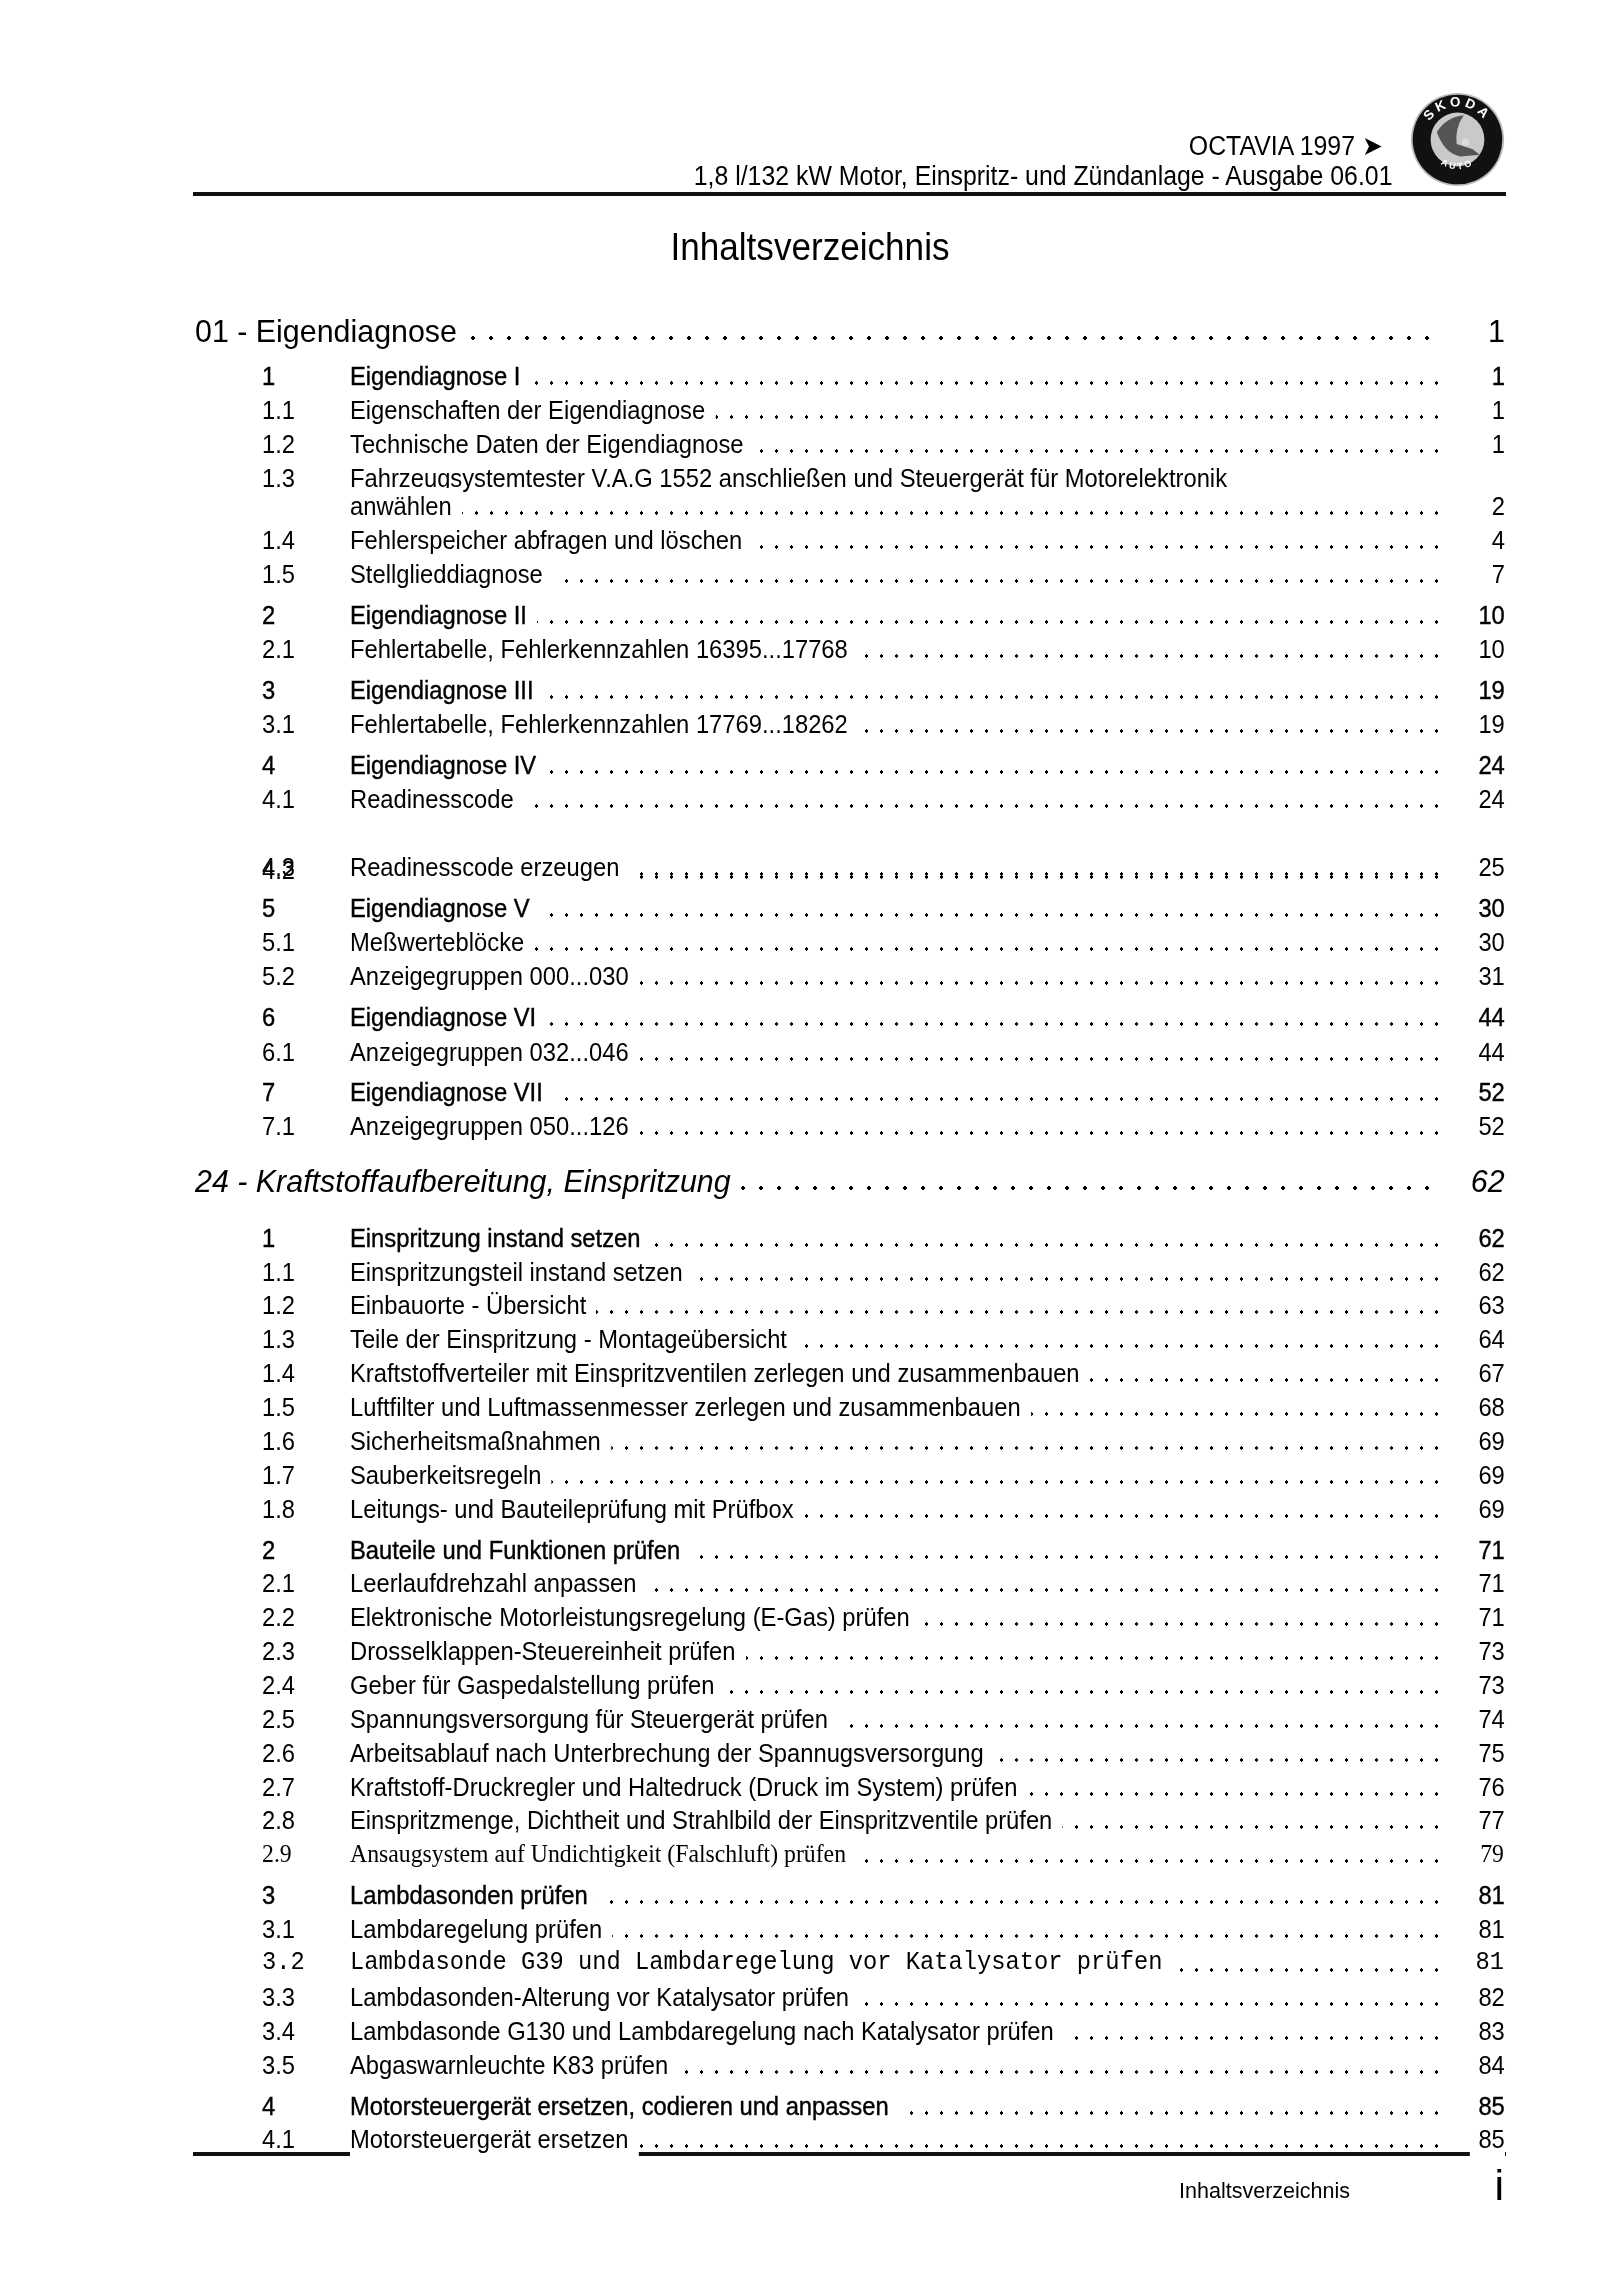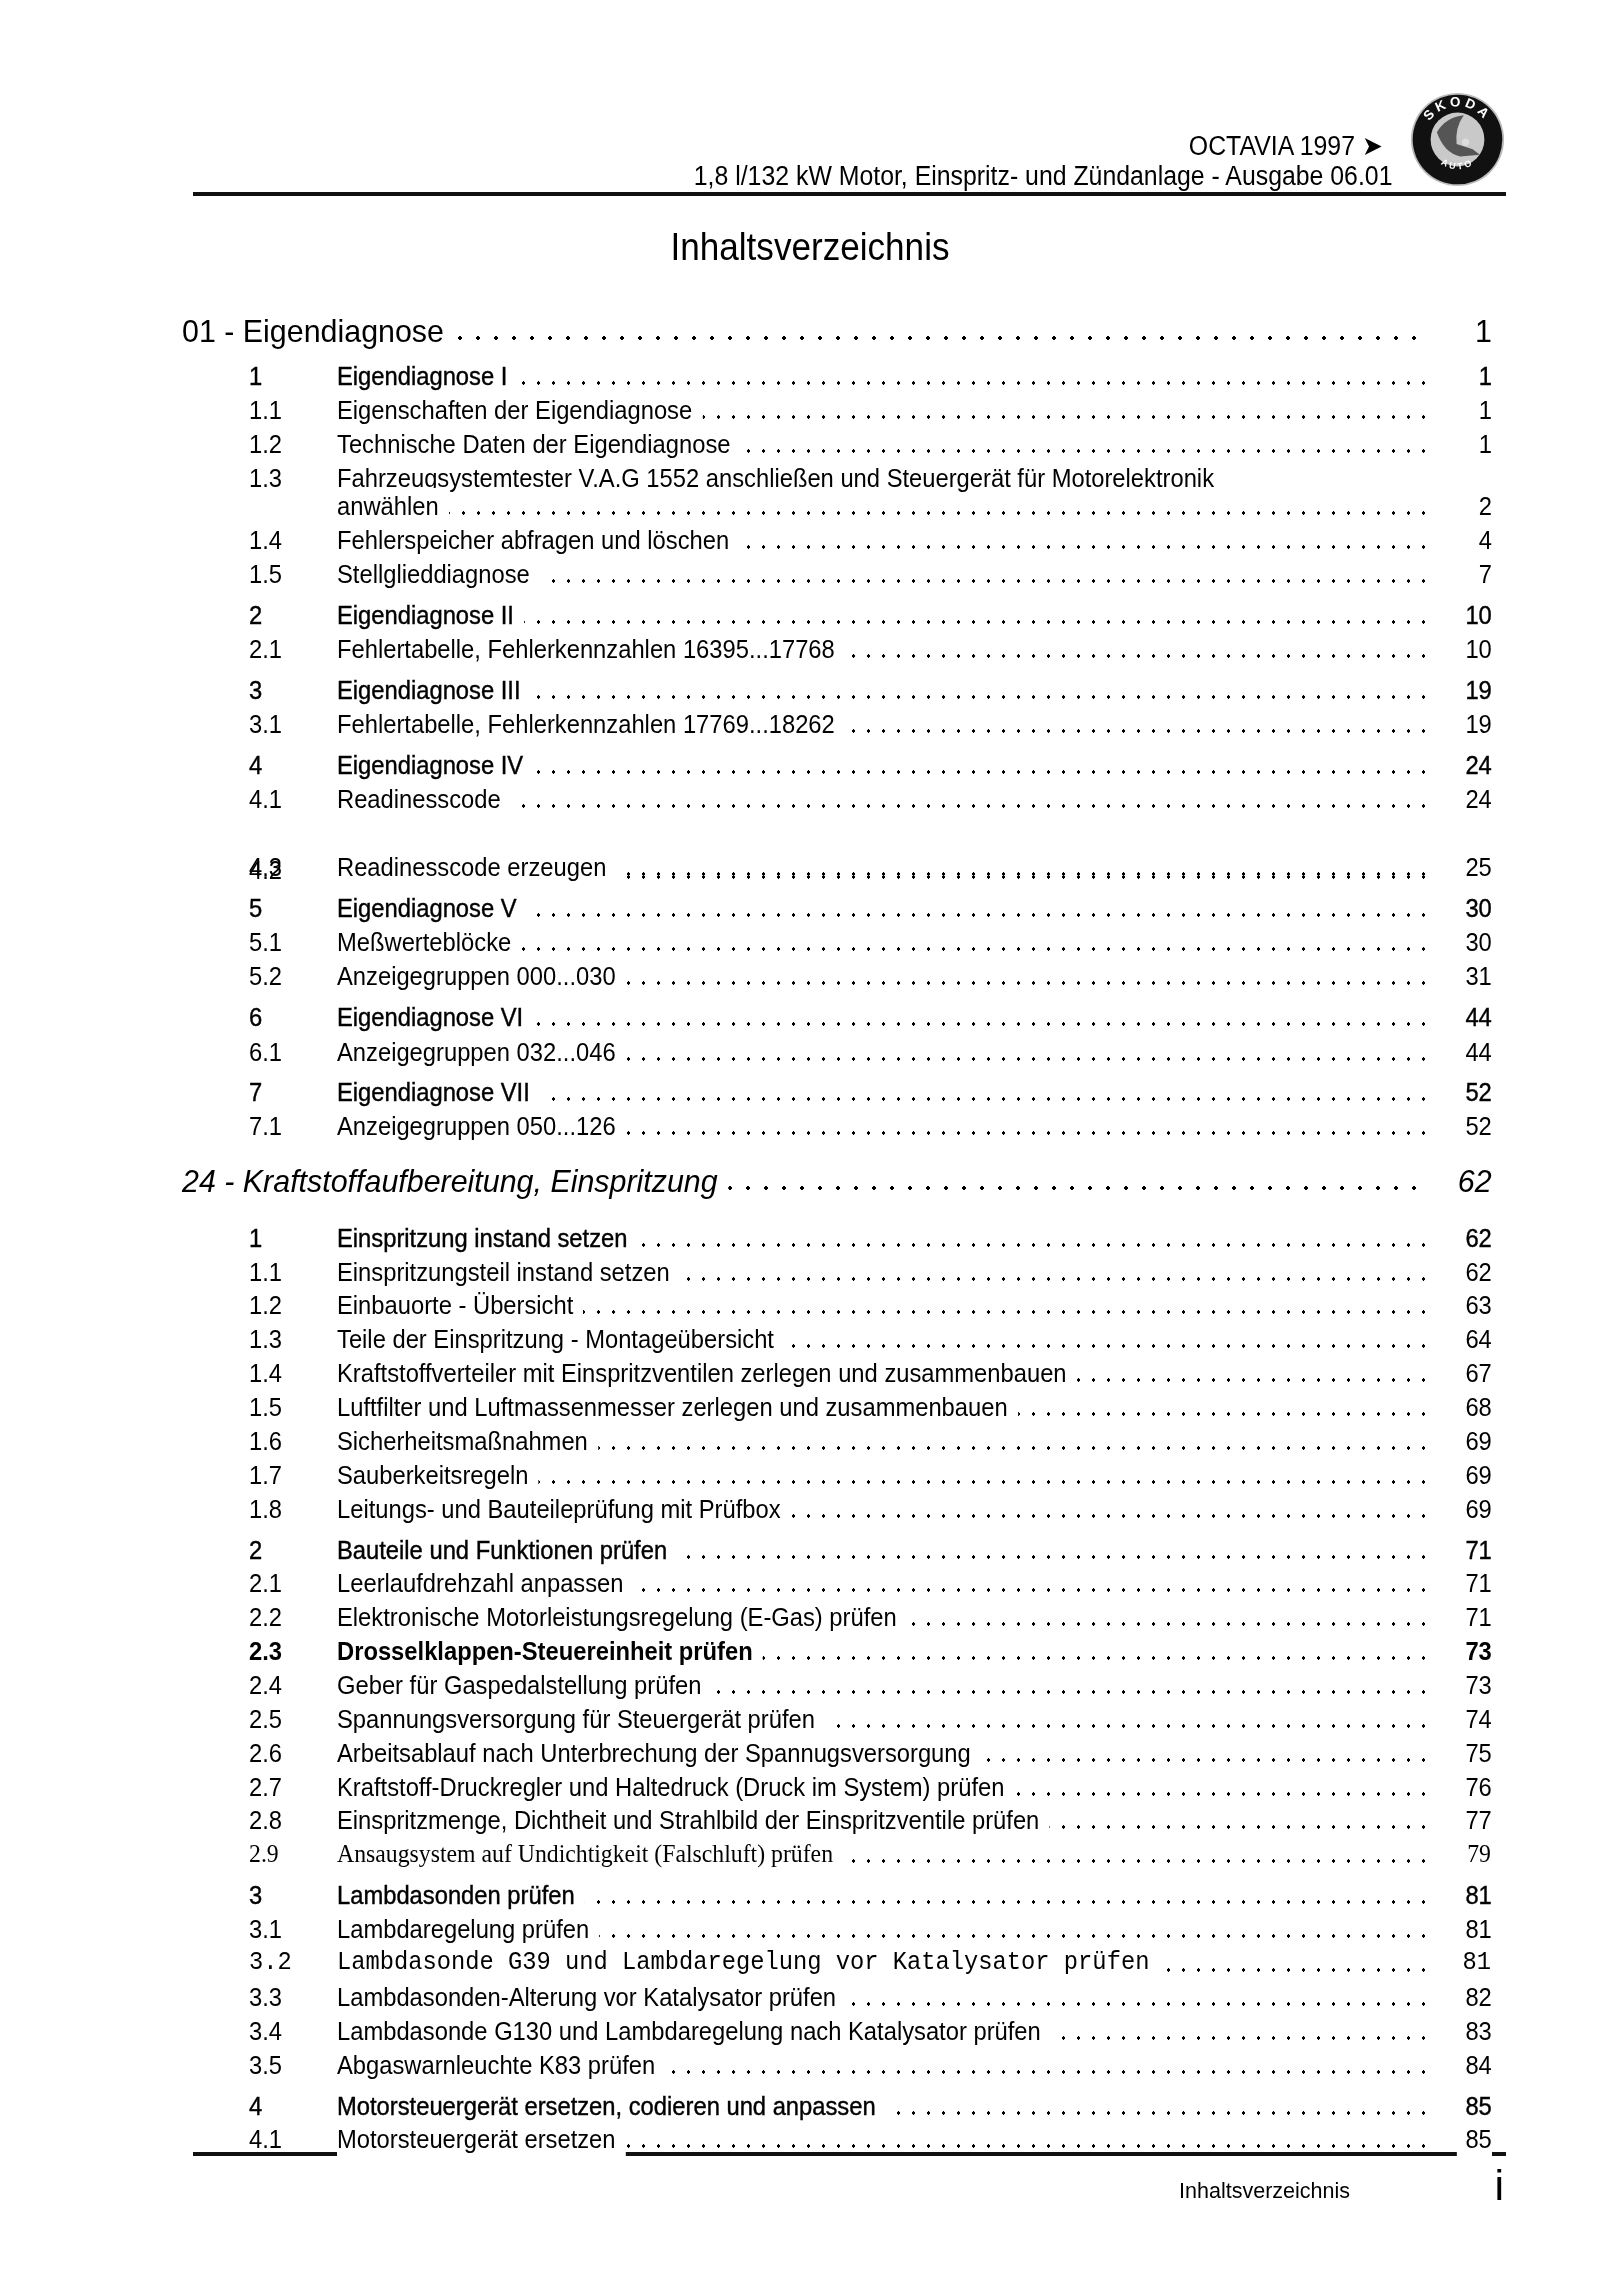--- a/index.html
+++ b/index.html
@@ -5,21 +5,21 @@
   html, body { margin:0; padding:0; background:#ffffff; }
   body { width:1620px; height:2293px; position:relative; overflow:hidden;
          font-family:"Liberation Sans", sans-serif; color:#000; }
   .abs { position:absolute; }
   .hdr-model { right:237px; top:131px; font-size:27px; line-height:30px; white-space:nowrap; transform:scaleX(0.92); transform-origin:right center; }
   .hdr-sub { right:228px; top:161px; font-size:27px; line-height:30px; white-space:nowrap; transform:scaleX(0.92); transform-origin:right center; }
   .rule-top { left:193px; top:192px; width:1313px; height:3.6px; background:#111; }
   .rule-bottom { left:193px; top:2152px; width:1313px; height:3.6px; background:#111; }
   .logo { left:1410px; top:92px; width:95px; height:95px; }
   .title { left:0; width:1620px; top:224px; text-align:center; font-size:39px; line-height:45px; transform:scaleX(0.9); transform-origin:center; }
-  .row { left:182px; width:1313px; height:36px; display:flex; align-items:baseline; white-space:nowrap; }
+  .row { left:195px; width:1313px; height:36px; display:flex; align-items:baseline; white-space:nowrap; }
   .row .num { position:absolute; left:67px; font-size:25px; }
   .row .txt { position:absolute; left:155px; font-size:25px; background:#fff; padding-right:10.7px; z-index:2; }
   .row .lead { position:absolute; left:155px; right:64px; bottom:9px; height:3.6px;
                background-image:radial-gradient(circle, #000 1.4px, transparent 1.7px);
                background-size:15px 3.6px; background-position:right center; background-repeat:repeat-x; z-index:1; }
   .row .pg { position:absolute; right:3.6px; font-size:25px; background:#fff; padding-left:9px; z-index:2; }
   .row.bold .txt, .row.bold .num, .row.bold .pg { font-weight:normal; -webkit-text-stroke:0.4px #000; }
   .row.cont .txt { padding-right:0; }
   .row.sec .txt { left:0; font-size:32px; }
   .row.sec .pg { font-size:32px; }
@@ -263,21 +263,21 @@
       <span class="num">2.1</span>
       <span class="txt">Leerlaufdrehzahl anpassen</span>
       <span class="pg">71</span>
     </div>
     <div class="abs row" style="top: 1599px;">
       <span class="lead"></span>
       <span class="num">2.2</span>
       <span class="txt">Elektronische Motorleistungsregelung (E-Gas) prüfen</span>
       <span class="pg">71</span>
     </div>
-    <div class="abs row" style="top: 1633px; font-weight: bold;">
+    <div class="abs row" style="top: 1633px;">
       <span class="lead"></span>
       <span class="num">2.3</span>
       <span class="txt">Drosselklappen-Steuereinheit prüfen</span>
       <span class="pg">73</span>
     </div>
     <div class="abs row" style="top: 1667px;">
       <span class="lead"></span>
       <span class="num">2.4</span>
       <span class="txt">Geber für Gaspedalstellung prüfen</span>
       <span class="pg">73</span>

